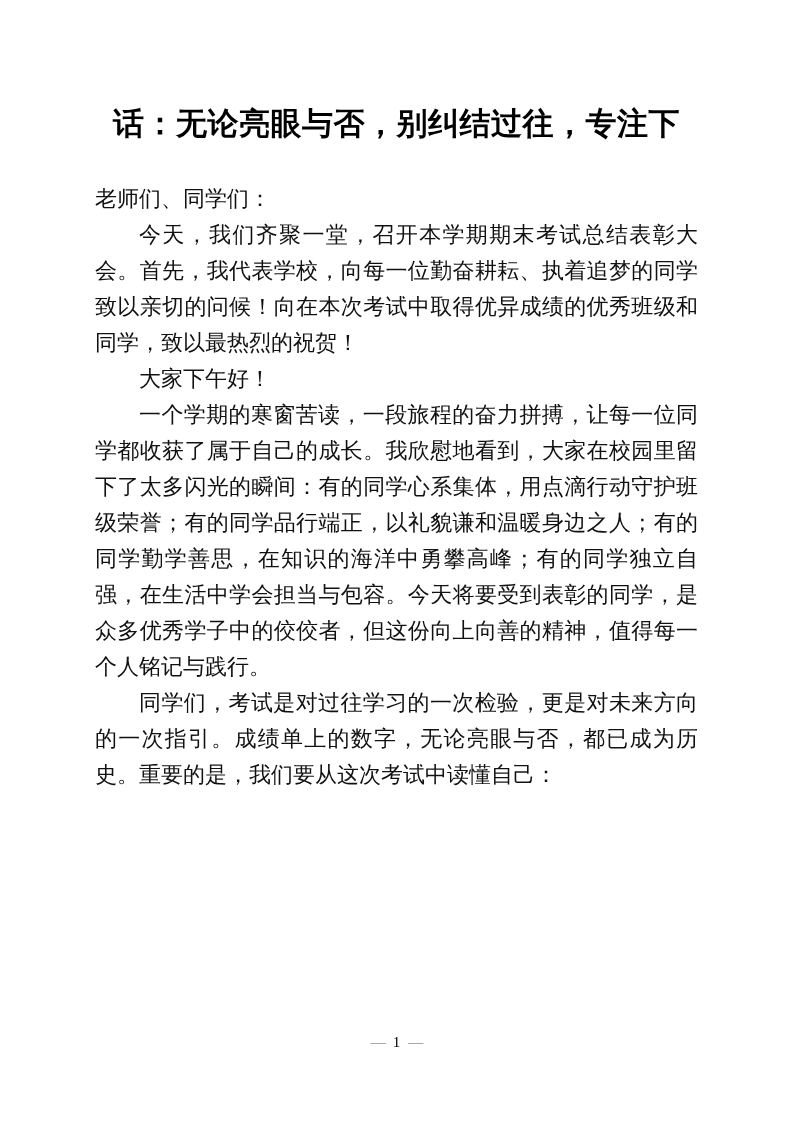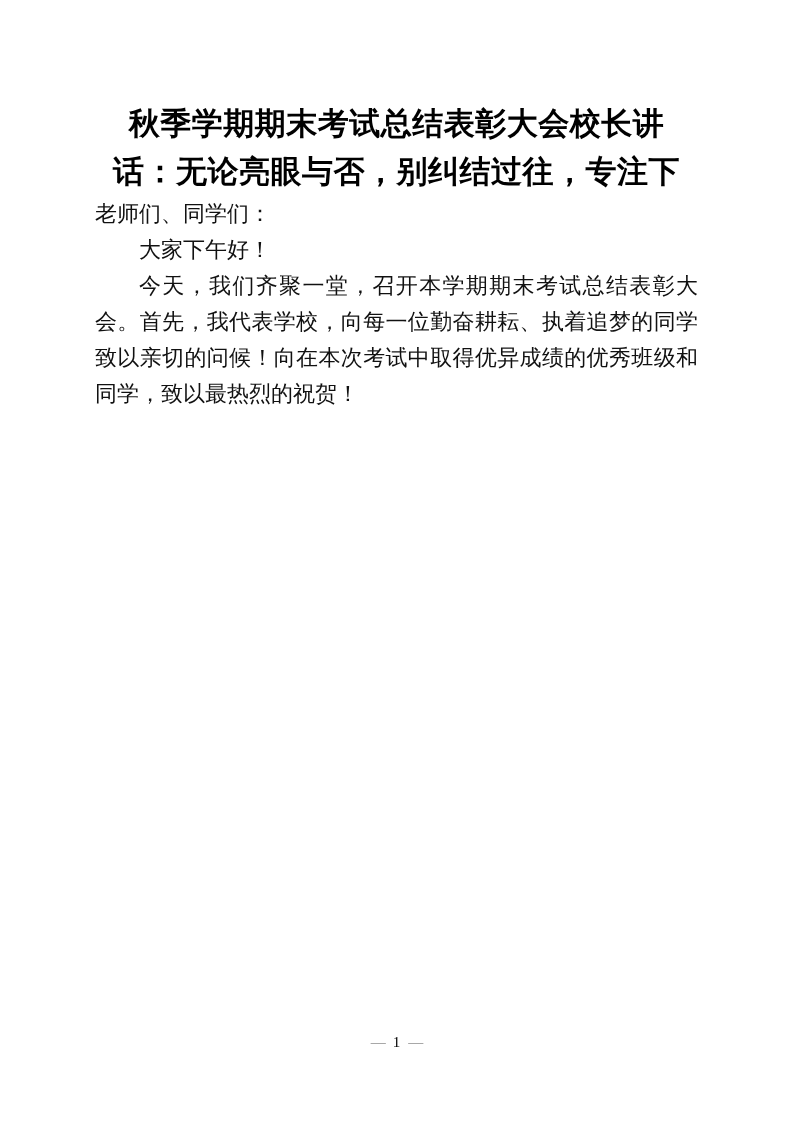--- a/index.html
+++ b/index.html
@@ -25,20 +25,21 @@
     font-size: 31px;
     line-height: 48px;
     text-align: center;
     color: #000000;
     letter-spacing: 0.5px;
   }
   .doc-title .title-line {
     display: block;
   }
   .doc-body {
+    margin-top: 33px;
     font-family: "Liberation Serif", "DejaVu Serif", serif;
     font-size: 22px;
     line-height: 36px;
     text-align: justify;
     color: #111111;
   }
   .para {
     margin: 0;
   }
   .para.indent {
@@ -64,27 +65,28 @@
     color: #000000;
     padding: 0 2px;
   }
 </style>
 </head>
 <body>
 
 <div class="page">
 
   <h1 class="doc-title">
-    <span class="title-line">秋季学期期末考试总结表彰大会校长讲</span>
     <span class="title-line">话：无论亮眼与否，别纠结过往，专注下</span>
   </h1>
 
   <div class="doc-body">
     <p class="para">老师们、同学们：</p>
+    <p class="para indent">今天，我们齐聚一堂，召开本学期期末考试总结表彰大会。首先，我代表学校，向每一位勤奋耕耘、执着追梦的同学致以亲切的问候！向在本次考试中取得优异成绩的优秀班级和同学，致以最热烈的祝贺！</p>
     <p class="para indent">大家下午好！</p>
-    <p class="para indent">今天，我们齐聚一堂，召开本学期期末考试总结表彰大会。首先，我代表学校，向每一位勤奋耕耘、执着追梦的同学致以亲切的问候！向在本次考试中取得优异成绩的优秀班级和同学，致以最热烈的祝贺！</p>
+    <p class="para indent">一个学期的寒窗苦读，一段旅程的奋力拼搏，让每一位同学都收获了属于自己的成长。我欣慰地看到，大家在校园里留下了太多闪光的瞬间：有的同学心系集体，用点滴行动守护班级荣誉；有的同学品行端正，以礼貌谦和温暖身边之人；有的同学勤学善思，在知识的海洋中勇攀高峰；有的同学独立自强，在生活中学会担当与包容。今天将要受到表彰的同学，是众多优秀学子中的佼佼者，但这份向上向善的精神，值得每一个人铭记与践行。</p>
+    <p class="para indent">同学们，考试是对过往学习的一次检验，更是对未来方向的一次指引。成绩单上的数字，无论亮眼与否，都已成为历史。重要的是，我们要从这次考试中读懂自己：</p>
   </div>
 
   <div class="page-footer">
     <span class="dash">—</span><span class="num">1</span><span class="dash">—</span>
   </div>
 
 </div>
 
 </body></html>

